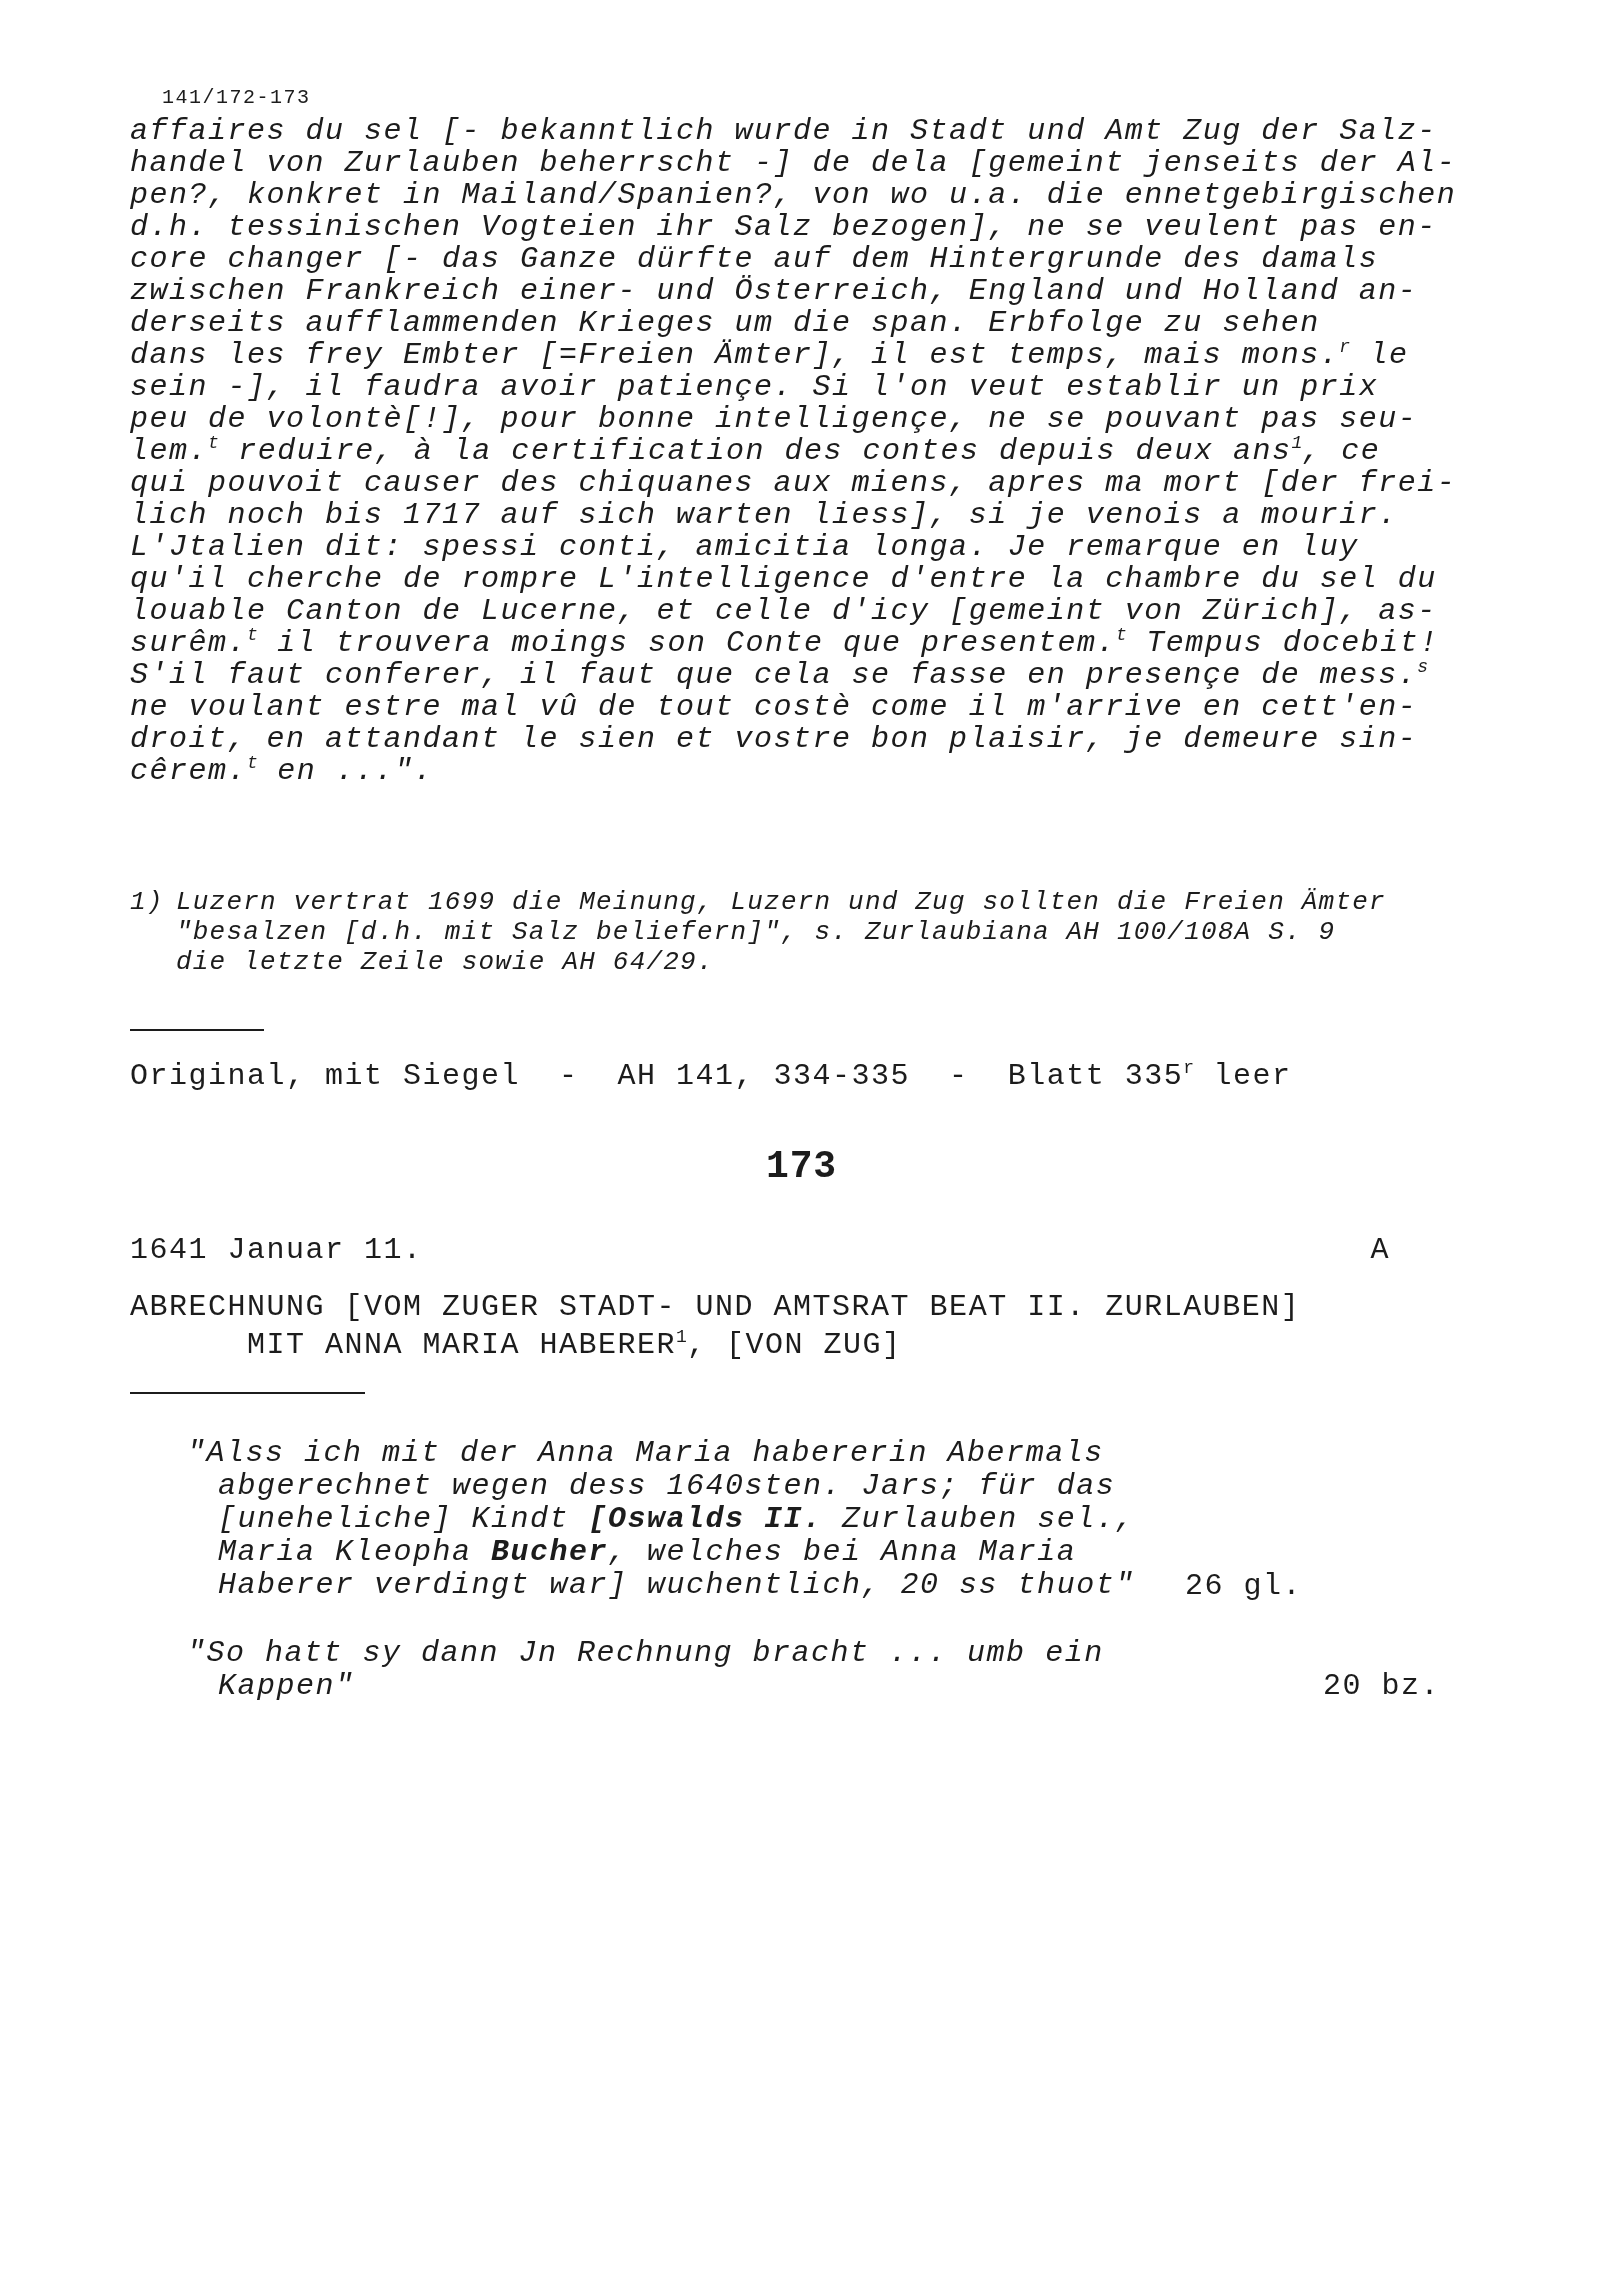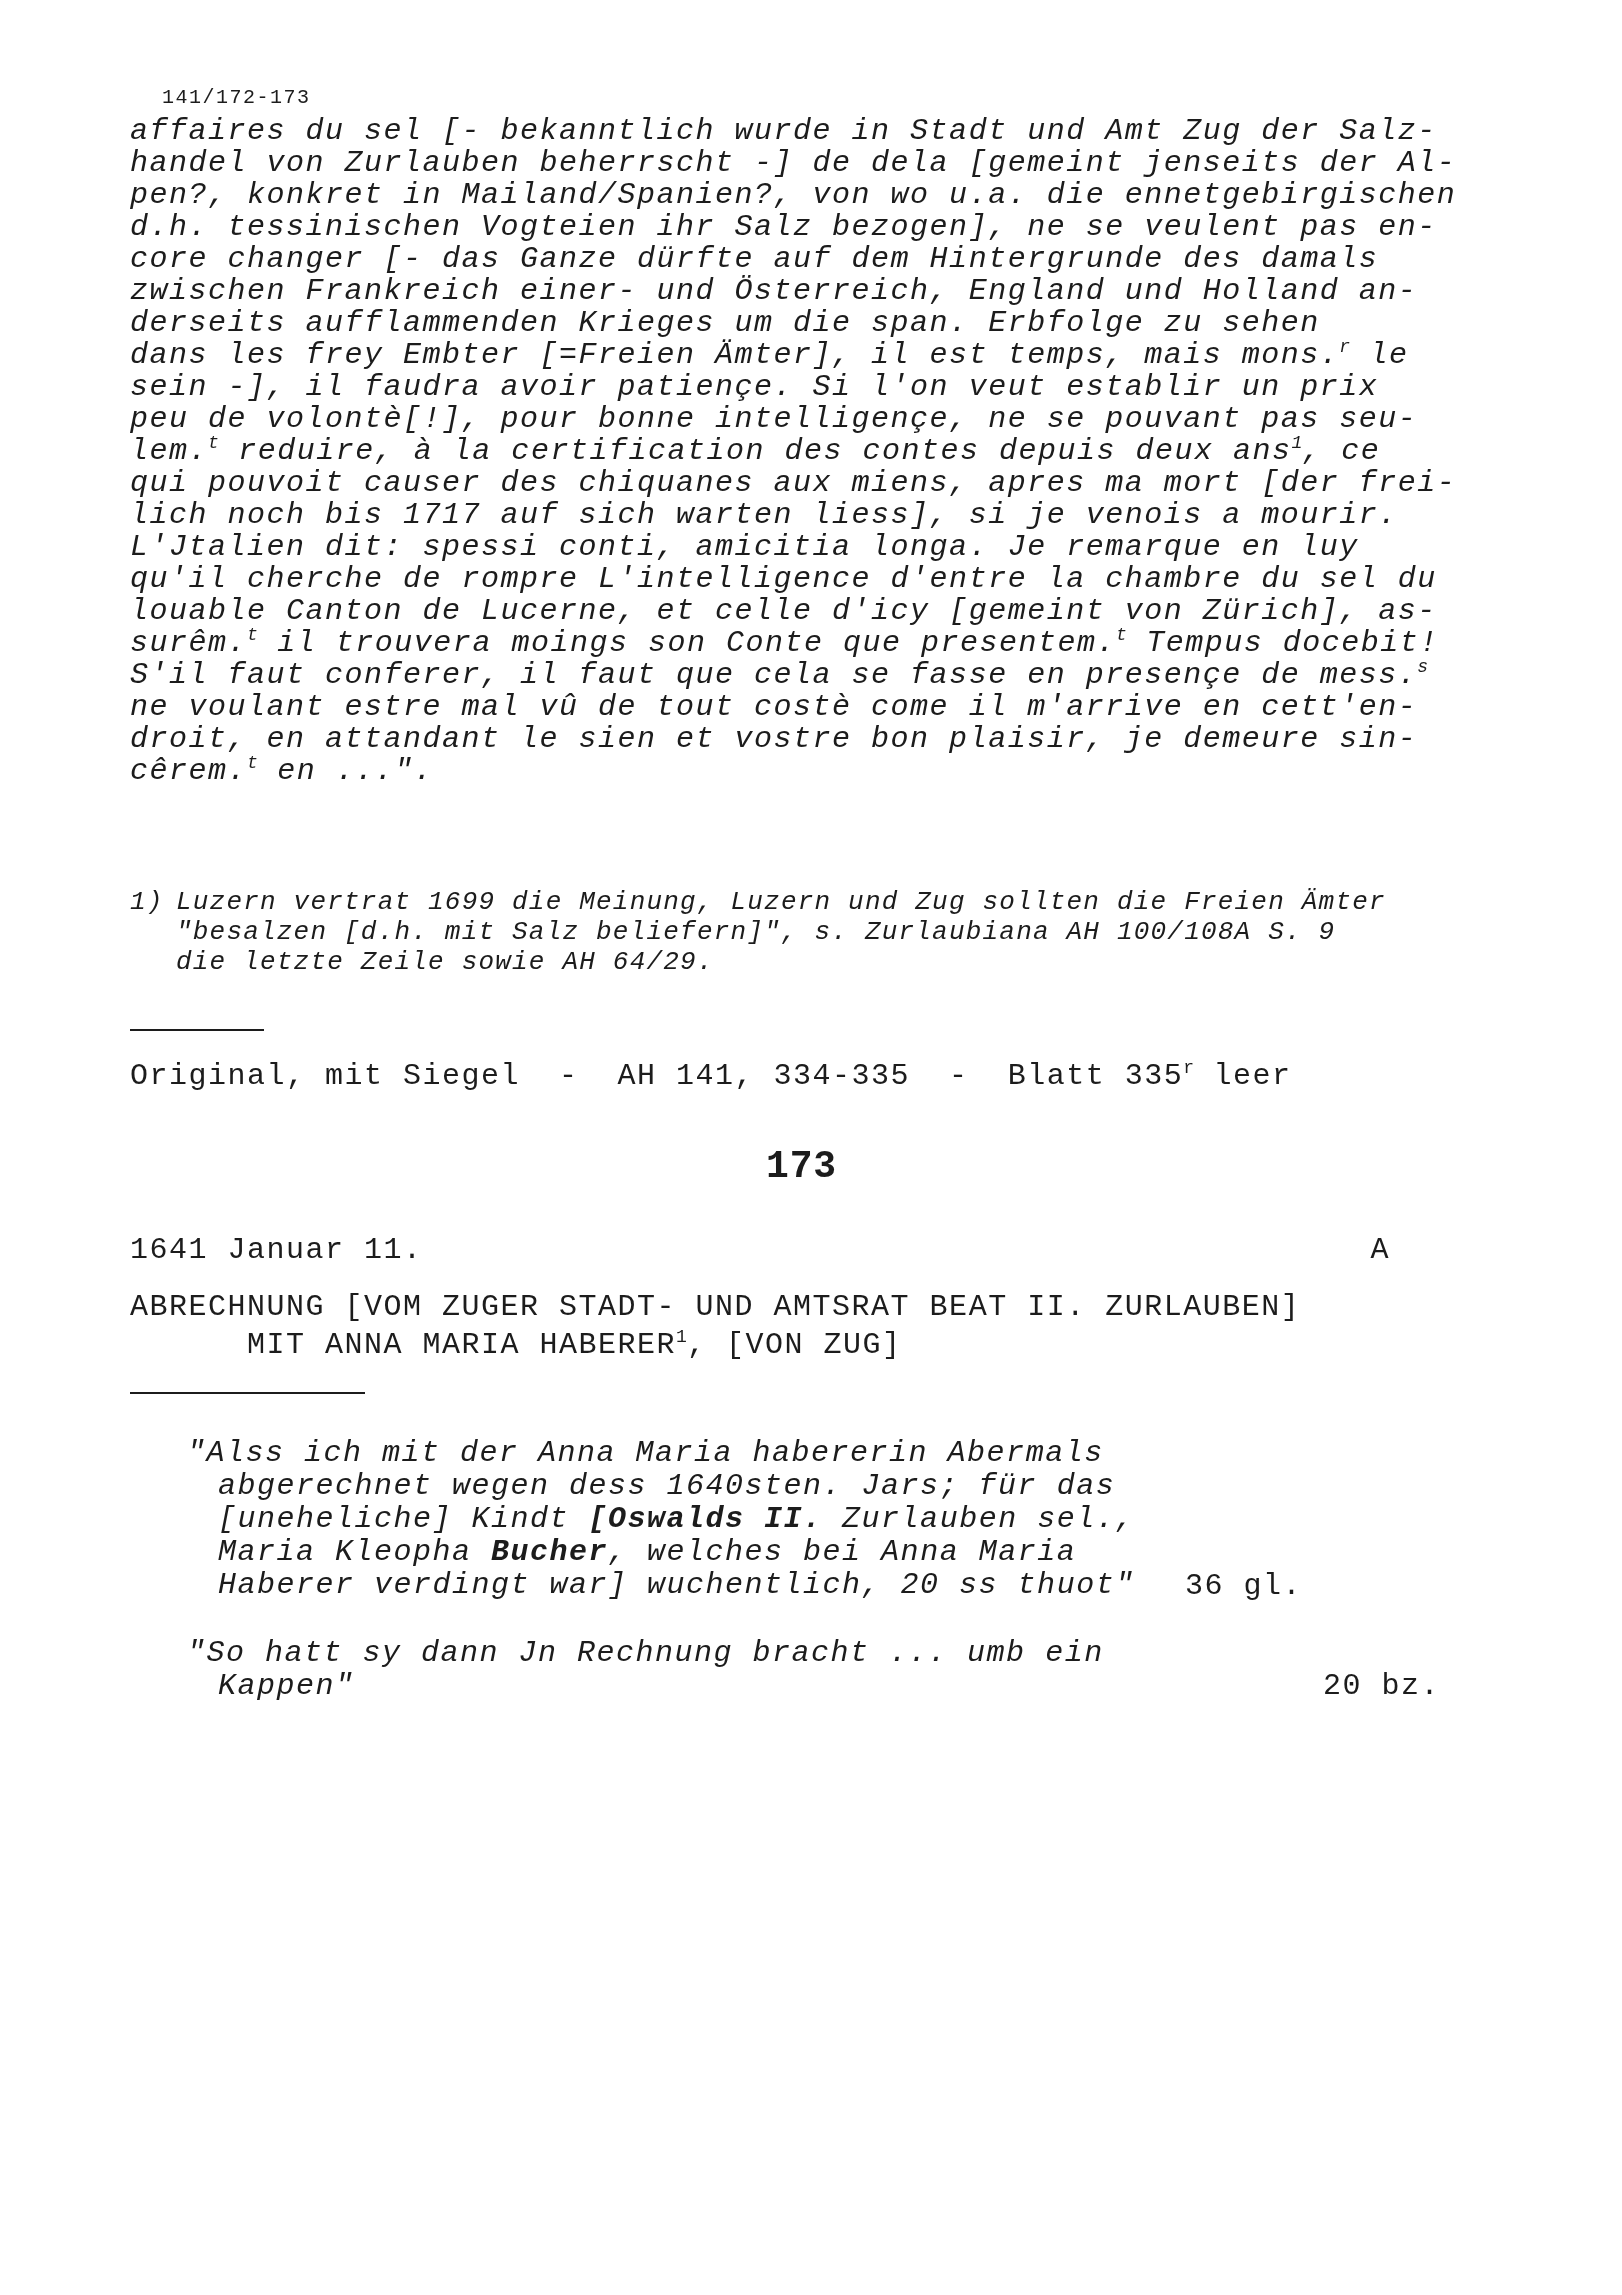--- a/index.html
+++ b/index.html
@@ -127,21 +127,21 @@
   <div class="rule rule2"></div>
 
   <div class="quote quote1">
     <div>
         <div class="line"><span>"Alss ich mit der Anna Maria habererin Abermals</span></div>
         <div class="line"><span>abgerechnet wegen dess 1640sten. Jars; für das</span></div>
         <div class="line"><span>[uneheliche] Kindt </span><span class="b">[Oswalds II.</span><span> Zurlauben sel.,</span></div>
         <div class="line"><span>Maria Kleopha </span><span class="b">Bucher</span><span>, welches bei Anna Maria</span></div>
         <div class="line"><span>Haberer verdingt war] wuchentlich, 20 ss thuot"</span></div>
       </div>
-    <span class="amount amount1">36 gl.</span>
+    <span class="amount amount1">26 gl.</span>
   </div>
 
   <div class="quote quote2">
     <div>
         <div class="line"><span>"So hatt sy dann Jn Rechnung bracht ... umb ein</span></div>
         <div class="line"><span>Kappen"</span></div>
       </div>
     <span class="amount amount2">20 bz.</span>
   </div>
 

